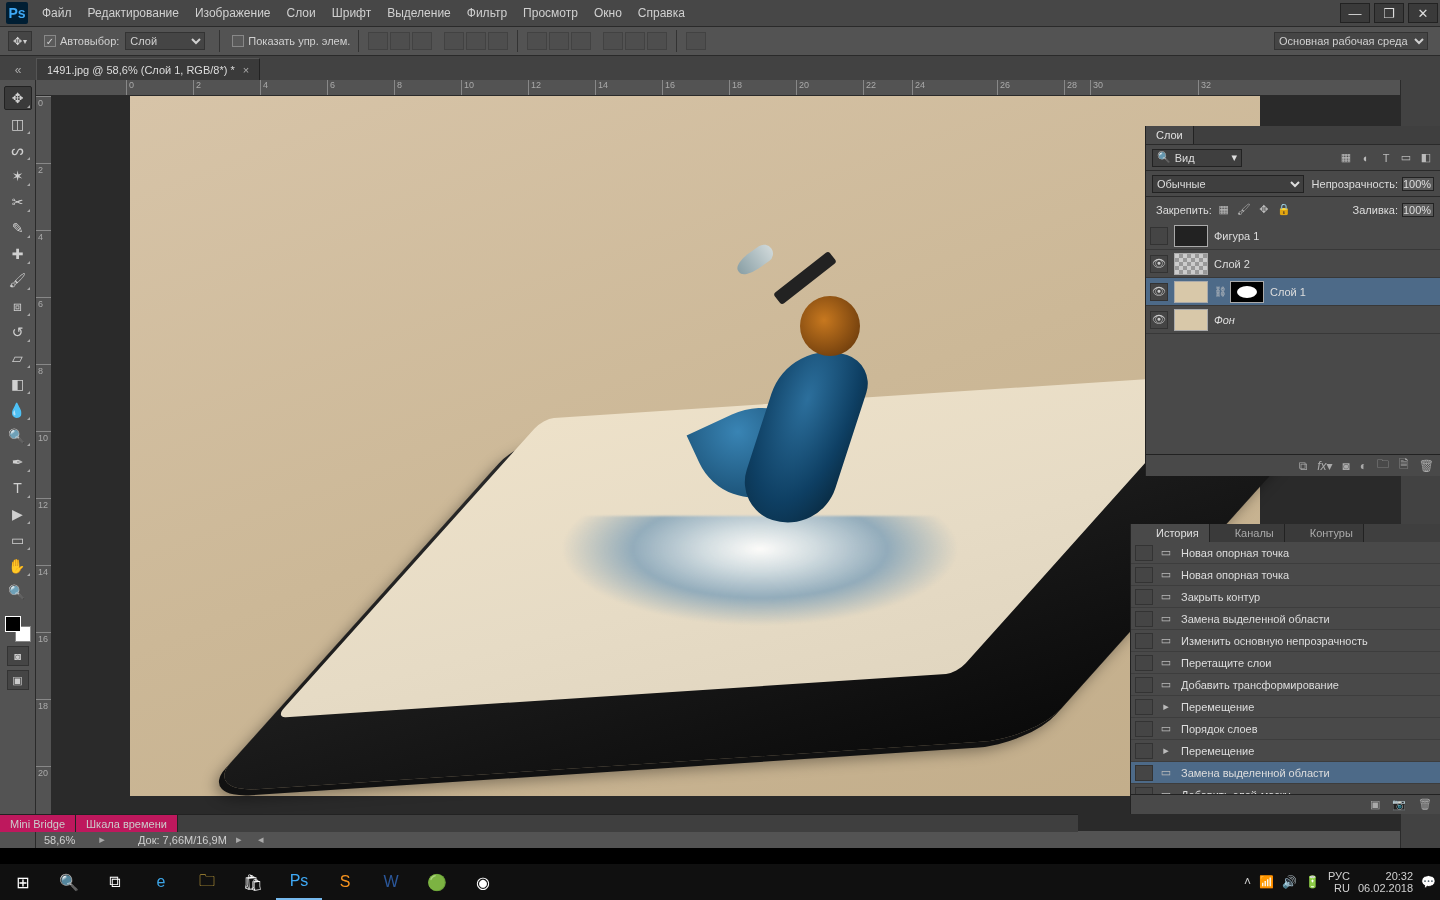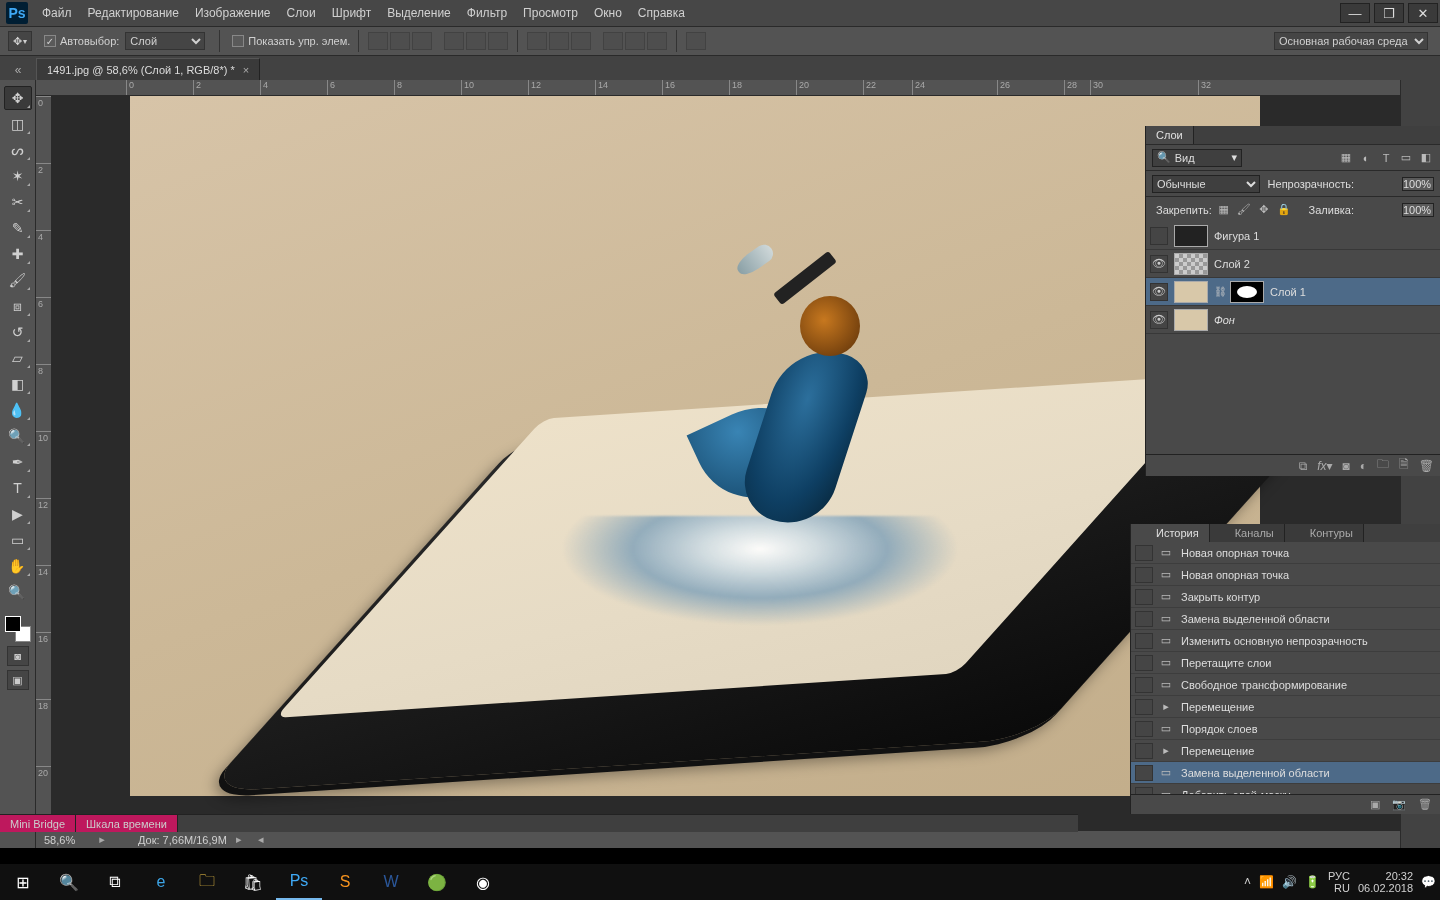--- a/index.html
+++ b/index.html
@@ -67,21 +67,21 @@
 
 #right-panels { width:40px; background:#424242; border-left:1px solid #2a2a2a; display:flex; flex-direction:column; }
 
 
 #layers-panel { position:absolute; right:0; top:126px; width:295px; background:#494949; font-size:11px; color:#ddd; border-left:1px solid #222; }
 .panel-header { height:18px; background:#3f3f3f; display:flex; align-items:center; }
 .panel-header .tab { padding:0 10px; background:#494949; height:18px; line-height:18px; border-right:1px solid #222; color:#e0e0e0; }
 .panel-row { height:26px; display:flex; align-items:center; padding:0 6px; border-top:1px solid #2a2a2a; gap:4px; }
 .panel-row select,.panel-row input { background:#3f3f3f; color:#ddd; border:1px solid #222; font-size:11px; height:18px; }
 .panel-row .lbl { margin-left:4px; }
-.panel-row .val { width:32px; background:#5a5a5a; border:1px solid #222; padding-right:3px;margin-left:44px; }
+.panel-row .val { width:32px; background:#5a5a5a; border:1px solid #222; padding-right:3px; }
 .panel-row .search { flex:0 0 90px; display:flex; align-items:center; background:#3f3f3f; border:1px solid #222; padding:0 4px; height:18px; }
 .panel-row .search span.ic { margin-right:4px; }
 .panel-row .iconbtn { width:16px; height:16px; border:1px solid transparent; display:flex; align-items:center; justify-content:center; color:#bbb; }
 .layerlist { background:#494949; }
 .layer { height:28px; display:flex; align-items:center; border-bottom:1px solid #383838; padding-left:4px; }
 .layer.selected { background:#4d6a88; }
 .eye { width:18px; height:18px; display:flex; align-items:center; justify-content:center; color:#ccc; border:1px solid #333; background:#454545; margin-right:6px; }
 .thumb { width:34px; height:22px; border:1px solid #aaa; margin-right:6px; background:#888; position:relative; flex-shrink:0; }
 .thumb.checker { background-image:linear-gradient(45deg,#999 25%,transparent 25%,transparent 75%,#999 75%),linear-gradient(45deg,#999 25%,#ccc 25%,#ccc 75%,#999 75%); background-size:8px 8px; background-position:0 0,4px 4px; }
 .thumb.mask { background:#000; }
@@ -377,21 +377,21 @@
         <span>Изменить основную непрозрачность</span>
       </div>
       <div class="hist-row">
         <div class="hist-chk"></div>
         <div class="hist-icon">▭</div>
         <span>Перетащите слои</span>
       </div>
       <div class="hist-row">
         <div class="hist-chk"></div>
         <div class="hist-icon">▭</div>
-        <span>Свободное трансформирование</span>
+        <span>Добавить трансформирование</span>
       </div>
       <div class="hist-row">
         <div class="hist-chk"></div>
         <div class="hist-icon">▸</div>
         <span>Перемещение</span>
       </div>
       <div class="hist-row">
         <div class="hist-chk"></div>
         <div class="hist-icon">▭</div>
         <span>Порядок слоев</span>

